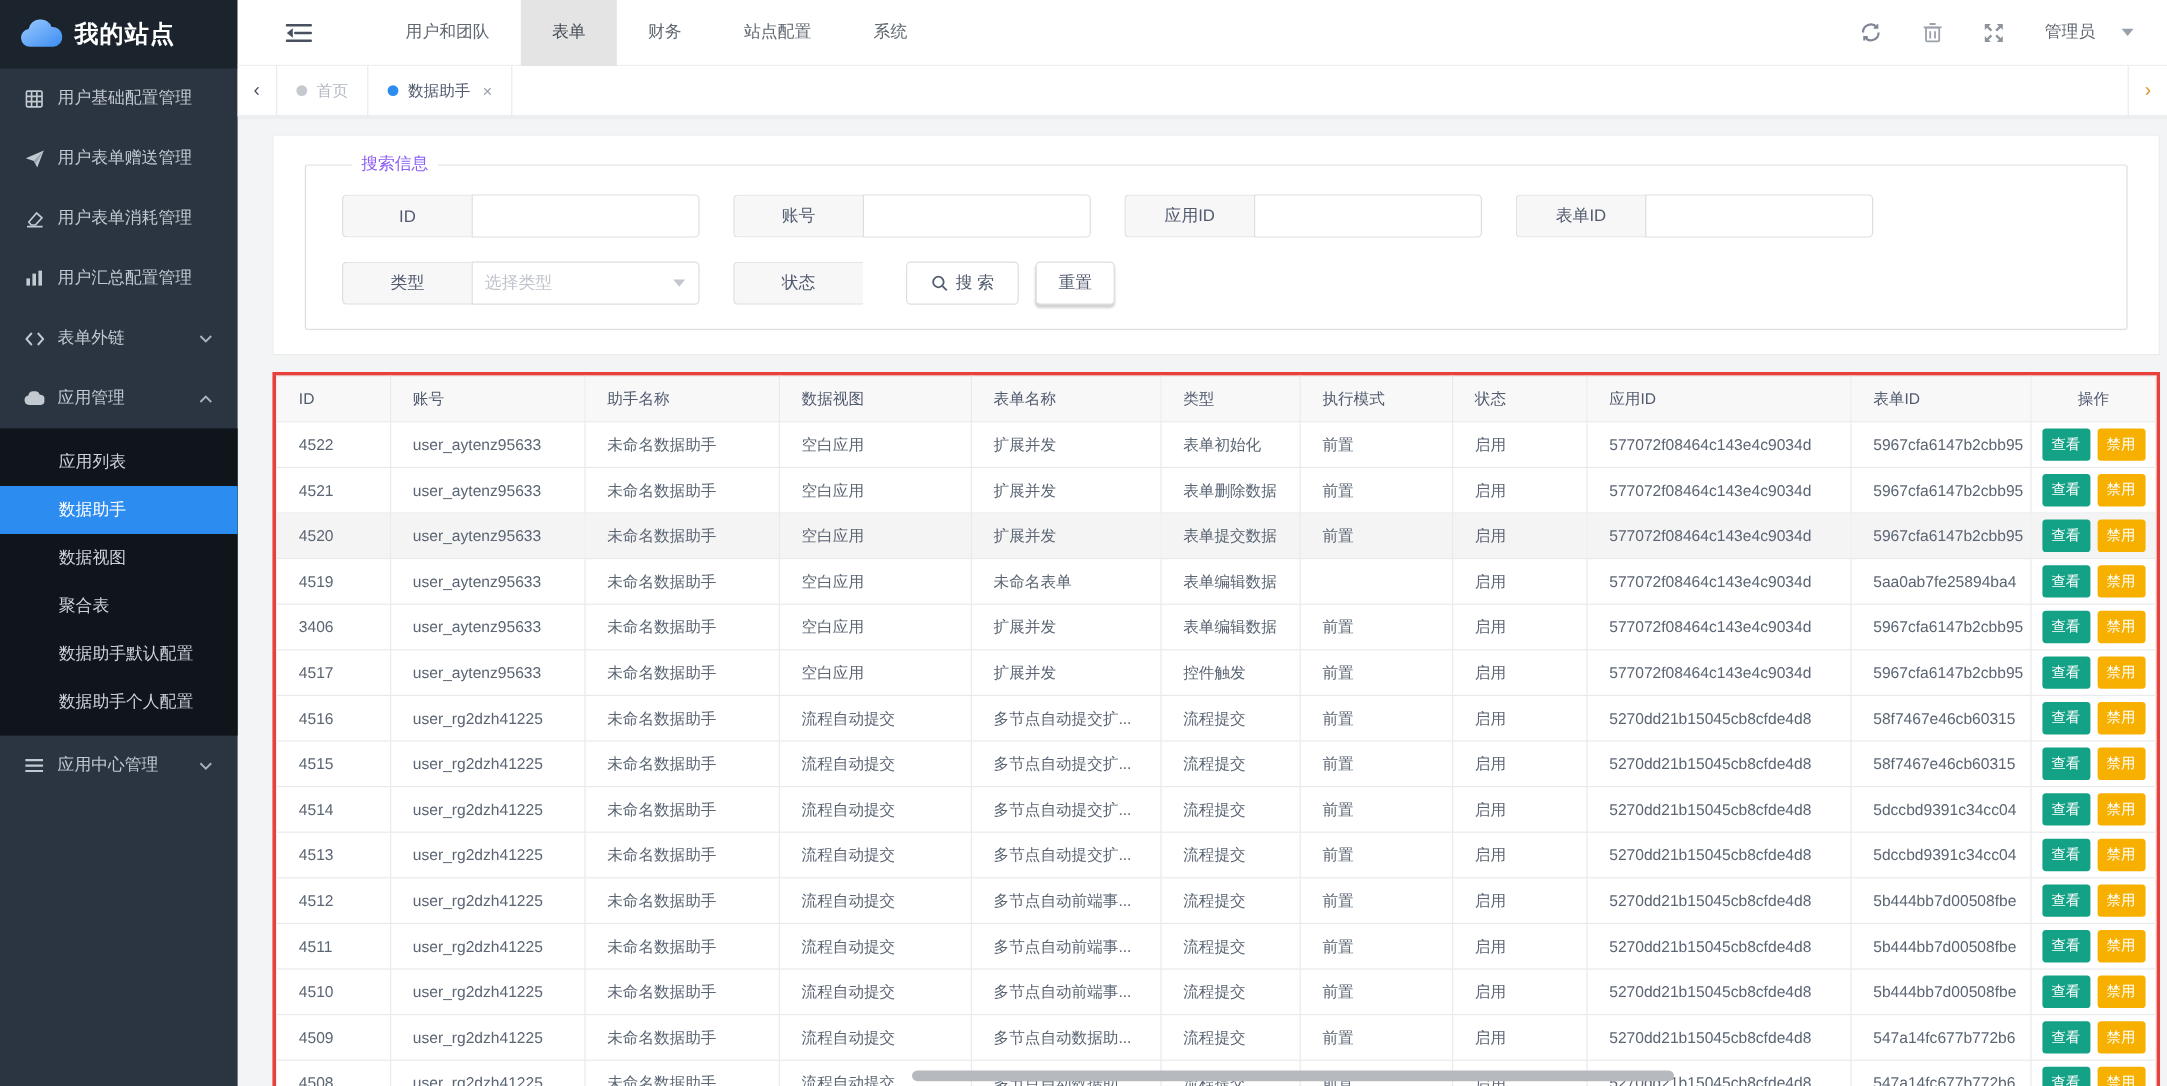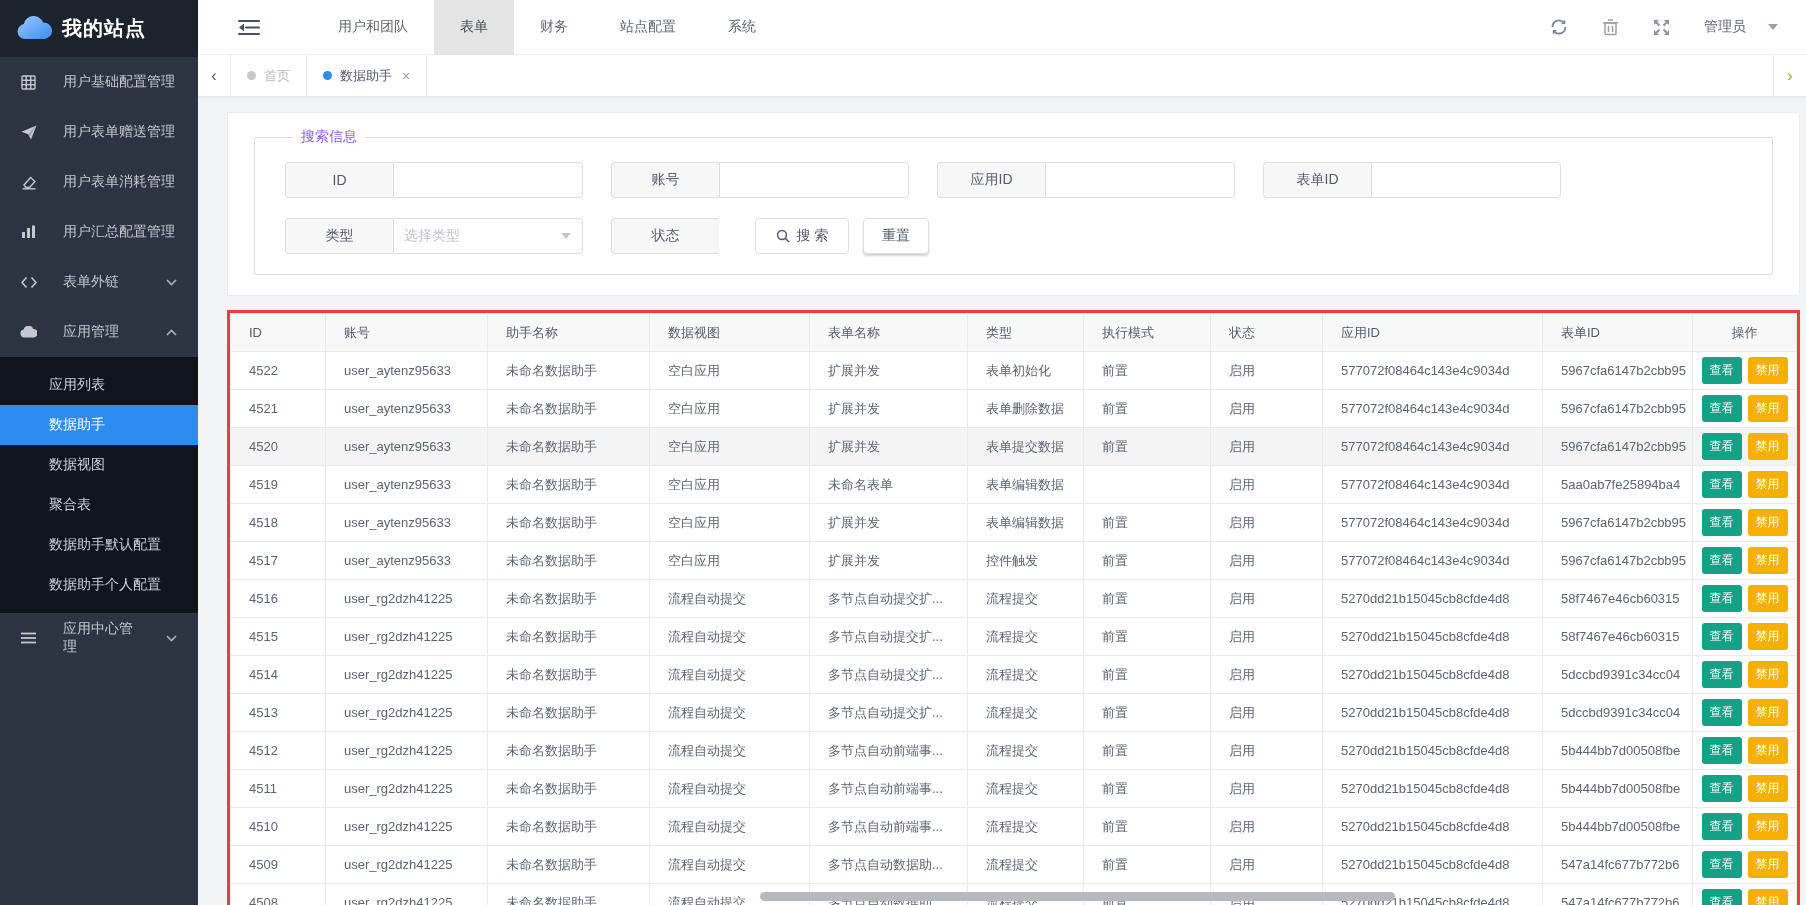--- a/index.html
+++ b/index.html
@@ -4,21 +4,21 @@
 <style>
   * { box-sizing: border-box; margin: 0; padding: 0; }
   html,body { width:1806px; height:905px; overflow:hidden; }
   body { font-family:"Liberation Sans","DejaVu Sans",sans-serif; background:#f3f4f6; position:relative; }
   .app { display:flex; width:1806px; height:905px; }
 
   
   .sidebar { width:198px; flex-shrink:0; background:#2b3441; height:905px; display:flex; flex-direction:column; }
   .logo { height:57px; background:#1b232d; display:flex; align-items:center; padding-left:16px; gap:10px; flex-shrink:0; }
   .logo-text { color:#ffffff; font-size:20px; font-weight:bold; letter-spacing:1px; }
-  .menu-item { height:50px; display:flex; align-items:center; padding:0 18px 0 20px; color:#c2c9d1; font-size:14px; gap:26px; cursor:pointer; }
+  .menu-item { height:50px; display:flex; align-items:center; padding:0 18px 0 20px; color:#c2c9d1; font-size:14px; gap:11px; cursor:pointer; }
   .menu-item .mi-label { flex:1; }
   .submenu { background:#10151b; padding:8px 0; }
   .submenu-item { height:40px; display:flex; align-items:center; padding-left:49px; color:#cdd3da; font-size:14px; cursor:pointer; }
   .submenu-item.active { background:#2d8cf0; color:#ffffff; }
   .icon-box { width:17px; height:17px; display:inline-flex; align-items:center; justify-content:center; }
 
   
   .main { flex:1; display:flex; flex-direction:column; }
   .header { height:55px; background:#ffffff; display:flex; align-items:center; border-bottom:1px solid #f0f0f0; flex-shrink:0; }
   .fold-btn { margin-left:40px; cursor:pointer; display:flex; align-items:center; }
@@ -361,21 +361,21 @@
                 <td>空白应用</td>
                 <td>未命名表单</td>
                 <td>表单编辑数据</td>
                 <td></td>
                 <td>启用</td>
                 <td>577072f08464c143e4c9034d</td>
                 <td>5aa0ab7fe25894ba4</td>
                 <td class="col-actions"><button class="act-btn act-view">查看</button><button class="act-btn act-disable">禁用</button></td>
               </tr>
               <tr>
-                <td>4518</td>
+                <td>3406</td>
                 <td>user_aytenz95633</td>
                 <td>未命名数据助手</td>
                 <td>空白应用</td>
                 <td>扩展并发</td>
                 <td>表单编辑数据</td>
                 <td>前置</td>
                 <td>启用</td>
                 <td>577072f08464c143e4c9034d</td>
                 <td>5967cfa6147b2cbb95</td>
                 <td class="col-actions"><button class="act-btn act-view">查看</button><button class="act-btn act-disable">禁用</button></td>

